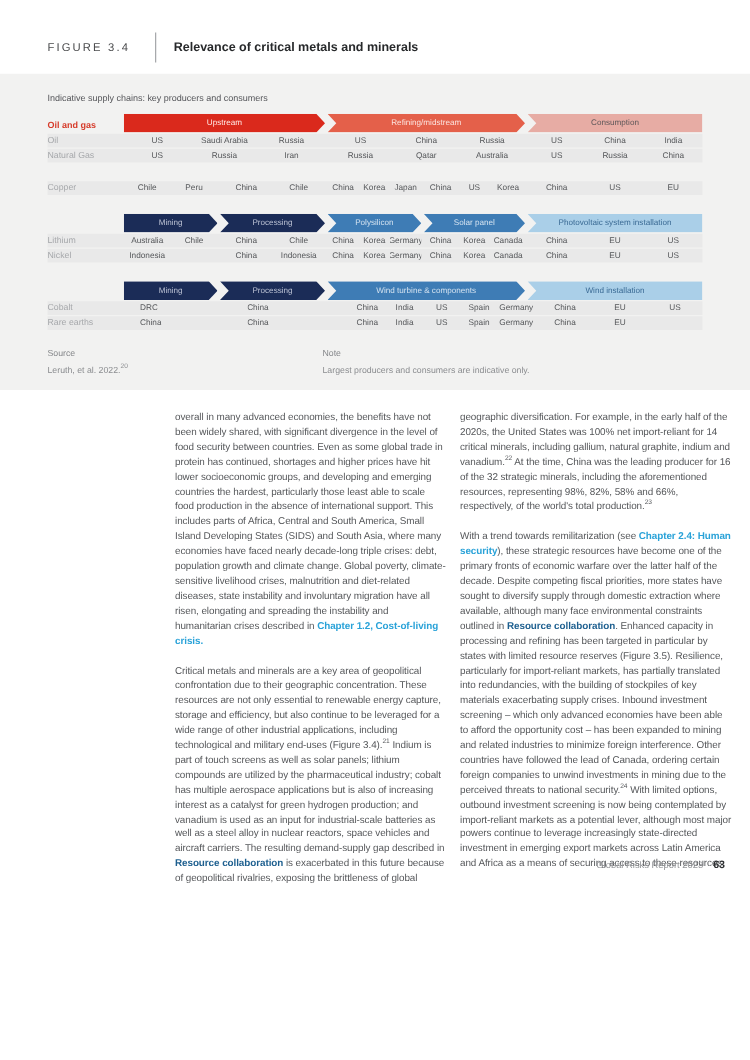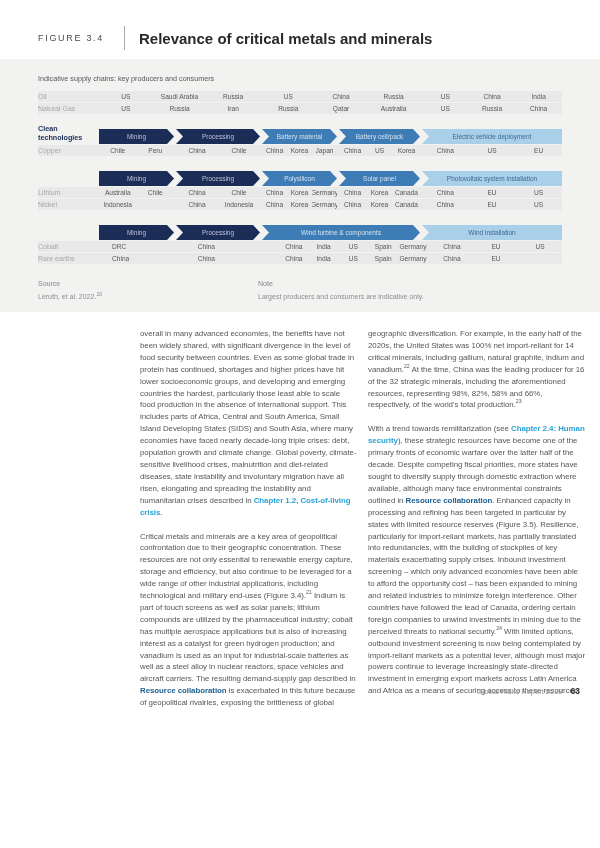--- a/index.html
+++ b/index.html
@@ -2,21 +2,21 @@
 <html><head>
 <meta charset="utf-8">
 <style>
   html,body{margin:0;padding:0;background:#fff;}
   .page{width:600px;height:708px;background:#ffffff;font-family:"Liberation Sans",sans-serif;position:relative;overflow:hidden;}
 
   
   .hdr{display:flex;align-items:center;padding:26px 0 9px 38px;}
   .fig-label{font-size:9px;letter-spacing:1.7px;color:#4a4b4d;width:86px;flex:0 0 86px;}
   .hdr-div{width:1px;height:24px;background:#a7a9ac;margin-right:14px;}
-  .fig-title{font-size:15px;font-weight:bold;color:#27292b;}
+  .fig-title{font-size:10px;font-weight:bold;color:#27292b;}
 
   
   .panel{background:#f2f2f1;padding:13px 38px 12px 38px;}
   .subtitle{font-size:7.2px;color:#55565a;margin:2px 0 8px 0;}
 
   .group{margin-bottom:15px;}
   .stage-row{display:flex;}
   .gutter{width:61px;flex:0 0 61px;position:relative;}
   .glabel{position:absolute;left:0;bottom:2px;font-size:7.2px;font-weight:bold;line-height:1.15;white-space:pre-line;}
   .stages{display:flex;gap:2px;flex:1;height:15px;min-width:0;}
@@ -60,20 +60,30 @@
     <div class="fig-label">FIGURE 3.4</div>
     <div class="hdr-div"></div>
     <div class="fig-title">Relevance of critical metals and minerals</div>
   </div>
 
   <div class="panel">
     <div class="subtitle">Indicative supply chains: key producers and consumers</div>
 
     <div id="supply-chains">
         <div class="group">
+          <div class="stage-row">
+            <div class="gutter">
+              <div class="glabel" style="color: rgb(214, 60, 43);">Oil and gas</div>
+            </div>
+            <div class="stages">
+              <div class="stage pointed first" style="width: 35.0763%; background: rgb(218, 41, 28); color: rgb(255, 233, 229);">Upstream</div>
+              <div class="stage pointed notched" style="width: 34.4227%; background: rgb(228, 96, 74); color: rgb(251, 227, 222);">Refining/midstream</div>
+              <div class="stage flat notched" style="width: 30.5011%; background: rgb(231, 172, 164); color: rgb(92, 86, 88);">Consumption</div>
+            </div>
+          </div>
           <div class="data-row">
             <div class="gutter">
               <div class="row-label">Oil</div>
             </div>
             <div class="cells">
               <div class="cg" style="width: 35.0763%;">
                 <span class="cell">US</span>
                 <span class="cell">Saudi Arabia</span>
                 <span class="cell">Russia</span>
               </div>
@@ -106,33 +116,20 @@
               </div>
               <div class="cg" style="width: 30.5011%;">
                 <span class="cell">US</span>
                 <span class="cell">Russia</span>
                 <span class="cell">China</span>
               </div>
             </div>
           </div>
         </div>
         <div class="group">
-          <div class="stage-row">
-            <div class="gutter">
-              <div class="glabel" style="color: rgb(27, 44, 87);">Clean
-technologies</div>
-            </div>
-            <div class="stages">
-              <div class="stage pointed first" style="width: 16.4835%; background: rgb(27, 44, 87); color: rgb(188, 194, 212);">Mining</div>
-              <div class="stage pointed notched" style="width: 18.4615%; background: rgb(27, 44, 87); color: rgb(188, 194, 212);">Processing</div>
-              <div class="stage pointed notched" style="width: 16.4835%; background: rgb(62, 124, 181); color: rgb(211, 226, 240);">Battery material</div>
-              <div class="stage pointed notched" style="width: 17.8022%; background: rgb(62, 124, 181); color: rgb(211, 226, 240);">Battery cell/pack</div>
-              <div class="stage flat notched" style="width: 30.7692%; background: rgb(170, 207, 232); color: rgb(58, 106, 148);">Electric vehicle deployment</div>
-            </div>
-          </div>
           <div class="data-row">
             <div class="gutter">
               <div class="row-label">Copper</div>
             </div>
             <div class="cells">
               <div class="cg" style="width: 16.4835%;">
                 <span class="cell">Chile</span>
                 <span class="cell">Peru</span>
               </div>
               <div class="cg" style="width: 18.4615%;">

